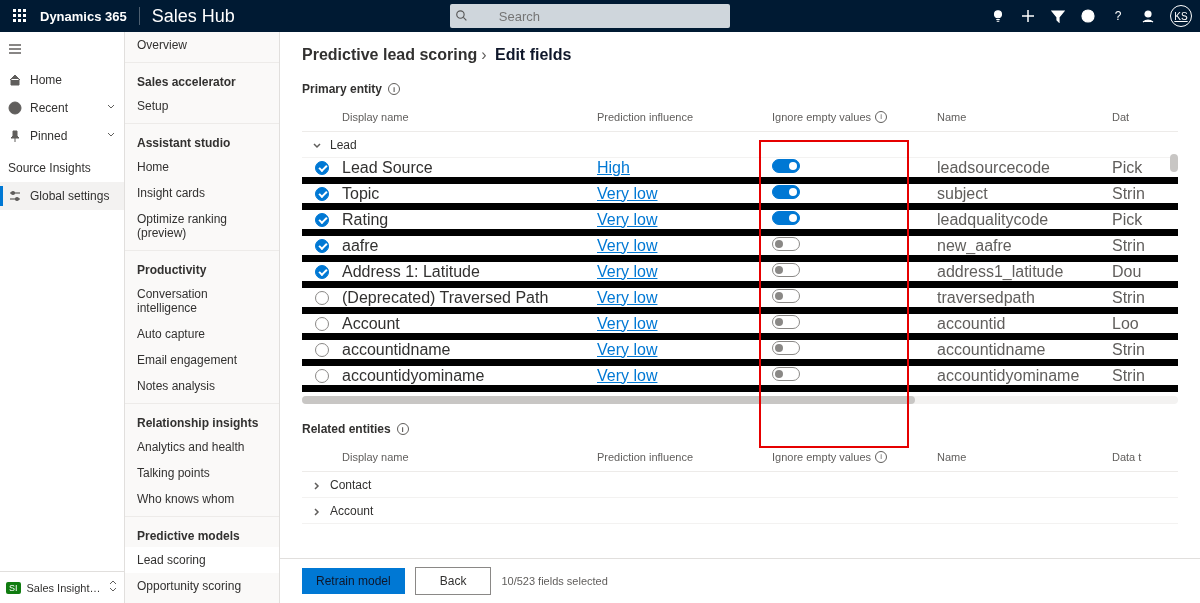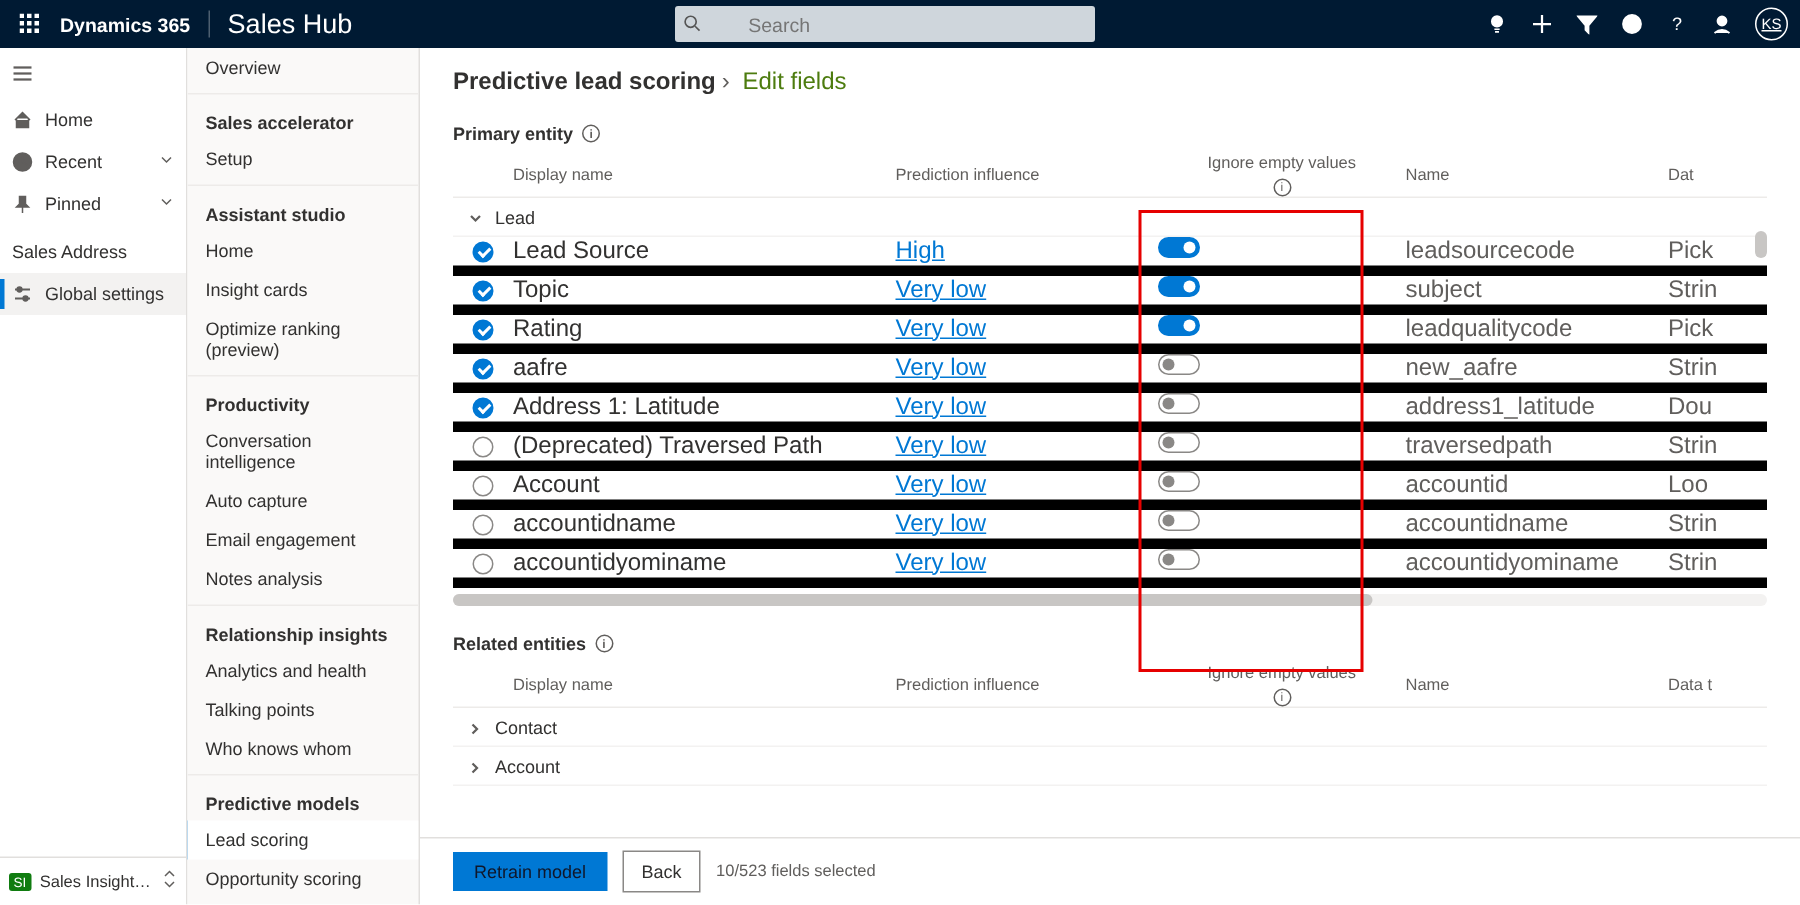--- a/index.html
+++ b/index.html
@@ -44,31 +44,31 @@
   .sb-item { padding:6px 12px; font-size:12px; cursor:pointer; }
   .sb-item.active { background:#fff; border-left:2px solid #0078d4; margin-left:-2px; }
   .sb-sep { border-top:1px solid #edebe9; margin:4px 0; }
 
   
   .main { flex:1; display:flex; flex-direction:column; overflow:hidden; }
   .main-scroll { flex:1; overflow-y:auto; overflow-x:hidden; padding:14px 22px 8px 22px; }
   .crumb { font-size:16px; margin-bottom:6px; }
   .crumb .cb1 { font-weight:600; }
   .crumb .sep { margin:0 4px; color:#605e5c; }
-  .crumb .cb2 { font-weight:400; color:#4d7c0f; }
+  .crumb .cb2 { font-weight:700; color:#0f172a; }
   .desc { font-size:11px; color:#605e5c; max-width:640px; line-height:1.4; }
   .desc a { color:#0078d4; text-decoration:none; }
 
   .sect-title { font-weight:600; font-size:12px; margin-top:18px; margin-bottom:6px; display:flex; align-items:center; gap:6px; }
   .info-ic { width:12px; height:12px; border:1px solid #605e5c; border-radius:50%; display:inline-flex; align-items:center; justify-content:center; font-size:8px; color:#605e5c; }
 
   .grid { width:100%; border-collapse:collapse; position:relative; }
   .grid-row { display:grid; grid-template-columns:40px 255px 175px 165px 175px 70px; align-items:center; height:26px; font-size:16px; border-bottom:7px solid #000000; }
   .grid-header { color:#605e5c; font-size:11px; border-bottom:1px solid #edebe9; height:30px; }
-  .grid-header .hc.ignore { display:flex; align-items:center; gap:4px;flex-direction:column; }
+  .grid-header .hc.ignore { display:flex; align-items:center; gap:4px; }
   .entity-row { display:flex; align-items:center; height:26px; gap:8px; padding-left:10px; font-size:12px; font-weight:400; border-bottom:1px solid #f3f2f1; }
   .chev-sm { width:10px; height:10px; }
   .chev-sm svg { width:10px; height:10px; stroke:#605e5c; fill:none; stroke-width:1.5; }
 
   .chk { width:14px; height:14px; border-radius:50%; border:1px solid #8a8886; display:inline-block; }
   .chk.on { background:#0078d4; border-color:#0078d4; position:relative; }
   .chk.on::after { content:""; position:absolute; left:3px; top:3px; width:6px; height:3px; border-left:2px solid #fff; border-bottom:2px solid #fff; transform:rotate(-45deg); }
 
   .dn { color:#323130; }
   .infl { color:#0078d4; text-decoration:underline; cursor:pointer; }
@@ -81,21 +81,21 @@
   .name-col { color:#605e5c; }
   .type-col { color:#605e5c; }
   
   .scrollthumb { position:absolute; right:22px; top:154px; width:8px; height:18px; background:#c8c6c4; border-radius:4px; }
 
   .hscroll { height:8px; background:#f3f2f1; border-radius:4px; margin:4px 0 10px; position:relative; }
   .hscroll::after { content:""; position:absolute; left:0; top:0; height:8px; width:70%; background:#c8c6c4; border-radius:4px; }
 
   .footer-bar { border-top:1px solid #e1dfdd; padding:8px 22px; display:flex; align-items:center; gap:10px; background:#fff; }
   .btn-primary { background:#0078d4; color:#0f172a; border:none; padding:6px 14px; font-size:12px; cursor:pointer; }
-  .btn-secondary { background:#fff; color:#323130; border:1px solid #8a8886; padding:6px 12px; font-size:12px; cursor:pointer; }
+  .btn-secondary { background:#fff; color:#323130; border:1px solid #8a8886; padding:6px 24px; font-size:12px; cursor:pointer; }
   .footer-text { font-size:11px; color:#605e5c; }
 
   .highlight-box { position:absolute; left:759px; top:140px; width:150px; height:308px; border:2px solid #e60000; pointer-events:none; z-index:5; }
 </style>
 </head>
 <body>
 
 <div class="topbar">
   <div class="waffle">
     <svg width="14" height="14">
@@ -194,21 +194,21 @@
       <span class="ric">
           <svg viewBox="0 0 14 14" fill="none" stroke="#605e5c">
             <path d="M5,2 L9,2 L9,7 L11,9 L3,9 L5,7 Z M7,9 V13"></path>
           </svg>
         </span>
       <span>Pinned</span>
       <span class="chev"><svg width="10" height="10" fill="none" stroke="#605e5c">
             <path d="M2,3 L5,6 L8,3"></path>
           </svg></span>
     </div>
-    <div class="rail-row section">Sales Address</div>
+    <div class="rail-row section">Source Insights</div>
     <div class="rail-row active">
       <span class="ric">
           <svg viewBox="0 0 14 14" fill="none" stroke="#0078d4" stroke-width="1.2">
             <line x1="2" y1="4" x2="12" y2="4"></line>
             <circle cx="5" cy="4" r="1.5"></circle>
             <line x1="2" y1="10" x2="12" y2="10"></line>
             <circle cx="9" cy="10" r="1.5"></circle>
           </svg>
         </span>
       <span>Global settings</span>

